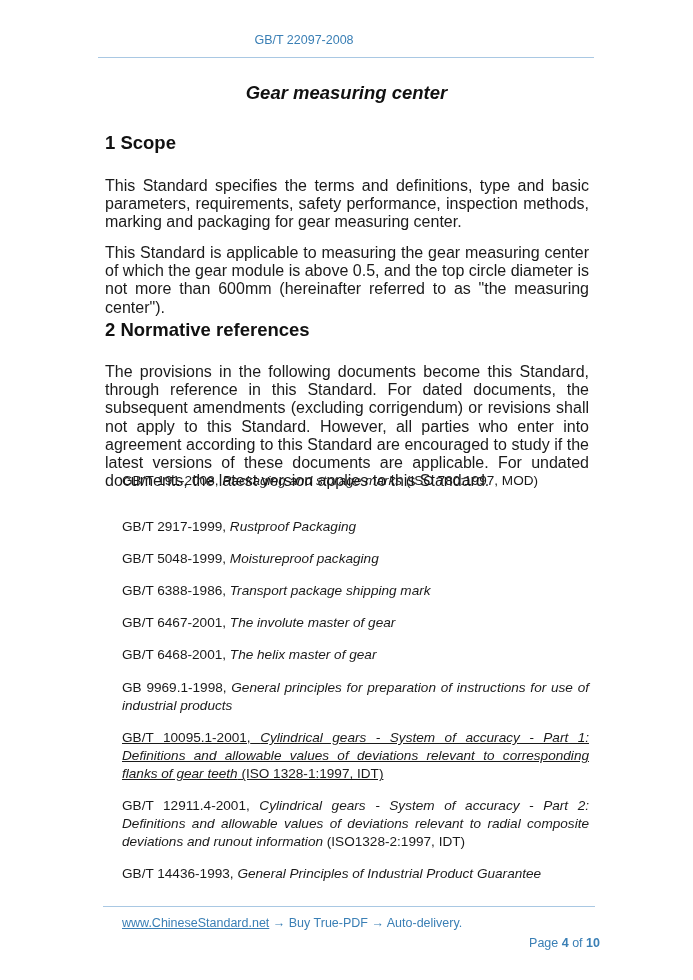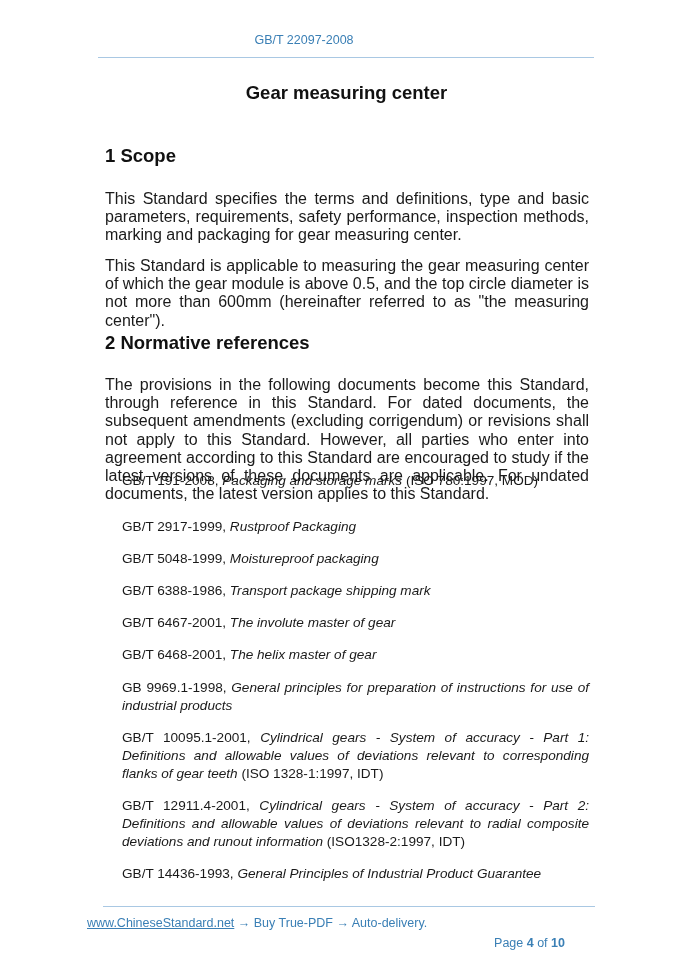--- a/index.html
+++ b/index.html
@@ -2,29 +2,29 @@
 <html><head>
 <meta charset="utf-8">
 <style>
   html, body { margin: 0; padding: 0; background: #ffffff; }
   body { width: 693px; height: 980px; position: relative; overflow: hidden;
          font-family: "Liberation Sans", sans-serif; color: #1a1a1a; }
   .header { position: absolute; top: 33px; left: 0; width: 608px; text-align: center;
             font-size: 12.5px; color: #3a7fb5; }
   .header-rule { position: absolute; top: 57px; left: 98px; width: 496px; height: 1px; background: #a9c8e3; }
   .doc-title { position: absolute; top: 82px; left: 0; width: 693px; text-align: center;
-               font-size: 18.5px; font-weight: bold; color: #111; }
-  .content { position: absolute; left: 105px; width: 484px; margin-top: 13px; }
+               font-size: 18.5px; font-weight: bold; color: #111; font-style: italic; }
+  .content { position: absolute; left: 105px; width: 484px; }
   h2 { font-size: 18.5px; font-weight: bold; margin: 0; color: #111; }
   p.body { font-size: 16px; line-height: 18.2px; margin: 0; text-align: justify; }
   .ref { position: absolute; left: 122px; width: 467px; font-size: 13.6px; line-height: 18.2px;
          text-align: justify; margin: 0; }
   .ref i { font-style: italic; }
   .footer-rule { position: absolute; top: 906px; left: 103px; width: 492px; height: 1px; background: #a9c8e3; }
-  .footer { position: absolute; top: 916px; left: 87px; width: 484px; font-size: 12.5px; color: #3a7fb5; }
+  .footer { position: absolute; top: 916px; left: 122px; width: 484px; font-size: 12.5px; color: #3a7fb5; }
   .footer .link { color: #3a7fb5; text-decoration: underline; }
   .footer .pager { position: absolute; right: 6px; top: 0; margin-top: 20px; }
   .footer .pager b { font-weight: bold; }
 </style>
 </head>
 <body>
 
 <div class="header">GB/T 22097-2008</div>
 <div class="header-rule"></div>
 
@@ -47,21 +47,21 @@
   <p class="body">The provisions in the following documents become this Standard, through reference in this Standard. For dated documents, the subsequent amendments (excluding corrigendum) or revisions shall not apply to this Standard. However, all parties who enter into agreement according to this Standard are encouraged to study if the latest versions of these documents are applicable. For undated documents, the latest version applies to this Standard.</p>
 </div>
 
 <p class="ref" style="top:472px;"><span>GB/T 191-2008,</span> <i>Packaging and storage marks</i><span> (ISO 780:1997, MOD)</span></p>
 <p class="ref" style="top:518px;"><span>GB/T 2917-1999,</span> <i>Rustproof Packaging</i></p>
 <p class="ref" style="top:550px;"><span>GB/T 5048-1999,</span> <i>Moistureproof packaging</i></p>
 <p class="ref" style="top:582px;"><span>GB/T 6388-1986,</span> <i>Transport package shipping mark</i></p>
 <p class="ref" style="top:614px;"><span>GB/T 6467-2001,</span> <i>The involute master of gear</i></p>
 <p class="ref" style="top:646px;"><span>GB/T 6468-2001,</span> <i>The helix master of gear</i></p>
 <p class="ref" style="top:679px;"><span>GB 9969.1-1998,</span> <i>General principles for preparation of instructions for use of industrial products</i></p>
-<p class="ref" style="top:729px;"><span>GB/T 10095.1-2001,</span> <i>Cylindrical gears - System of accuracy - Part 1: Definitions and allowable values of deviations relevant to corresponding flanks of gear teeth</i><span> (ISO 1328-1:1997, IDT)</span></p>
+<p class="ref" style="top:729px;text-decoration:underline;"><span>GB/T 10095.1-2001,</span> <i>Cylindrical gears - System of accuracy - Part 1: Definitions and allowable values of deviations relevant to corresponding flanks of gear teeth</i><span> (ISO 1328-1:1997, IDT)</span></p>
 <p class="ref" style="top:797px;"><span>GB/T 12911.4-2001,</span> <i>Cylindrical gears - System of accuracy - Part 2: Definitions and allowable values of deviations relevant to radial composite deviations and runout information</i><span> (ISO1328-2:1997, IDT)</span></p>
 <p class="ref" style="top:865px;"><span>GB/T 14436-1993,</span> <i>General Principles of Industrial Product Guarantee</i></p>
 
 <div class="footer-rule"></div>
 <div class="footer">
   <span class="link">www.ChineseStandard.net</span>
   <span>→</span>
   <span>Buy True-PDF</span>
   <span>→</span>
   <span>Auto-delivery.</span>

